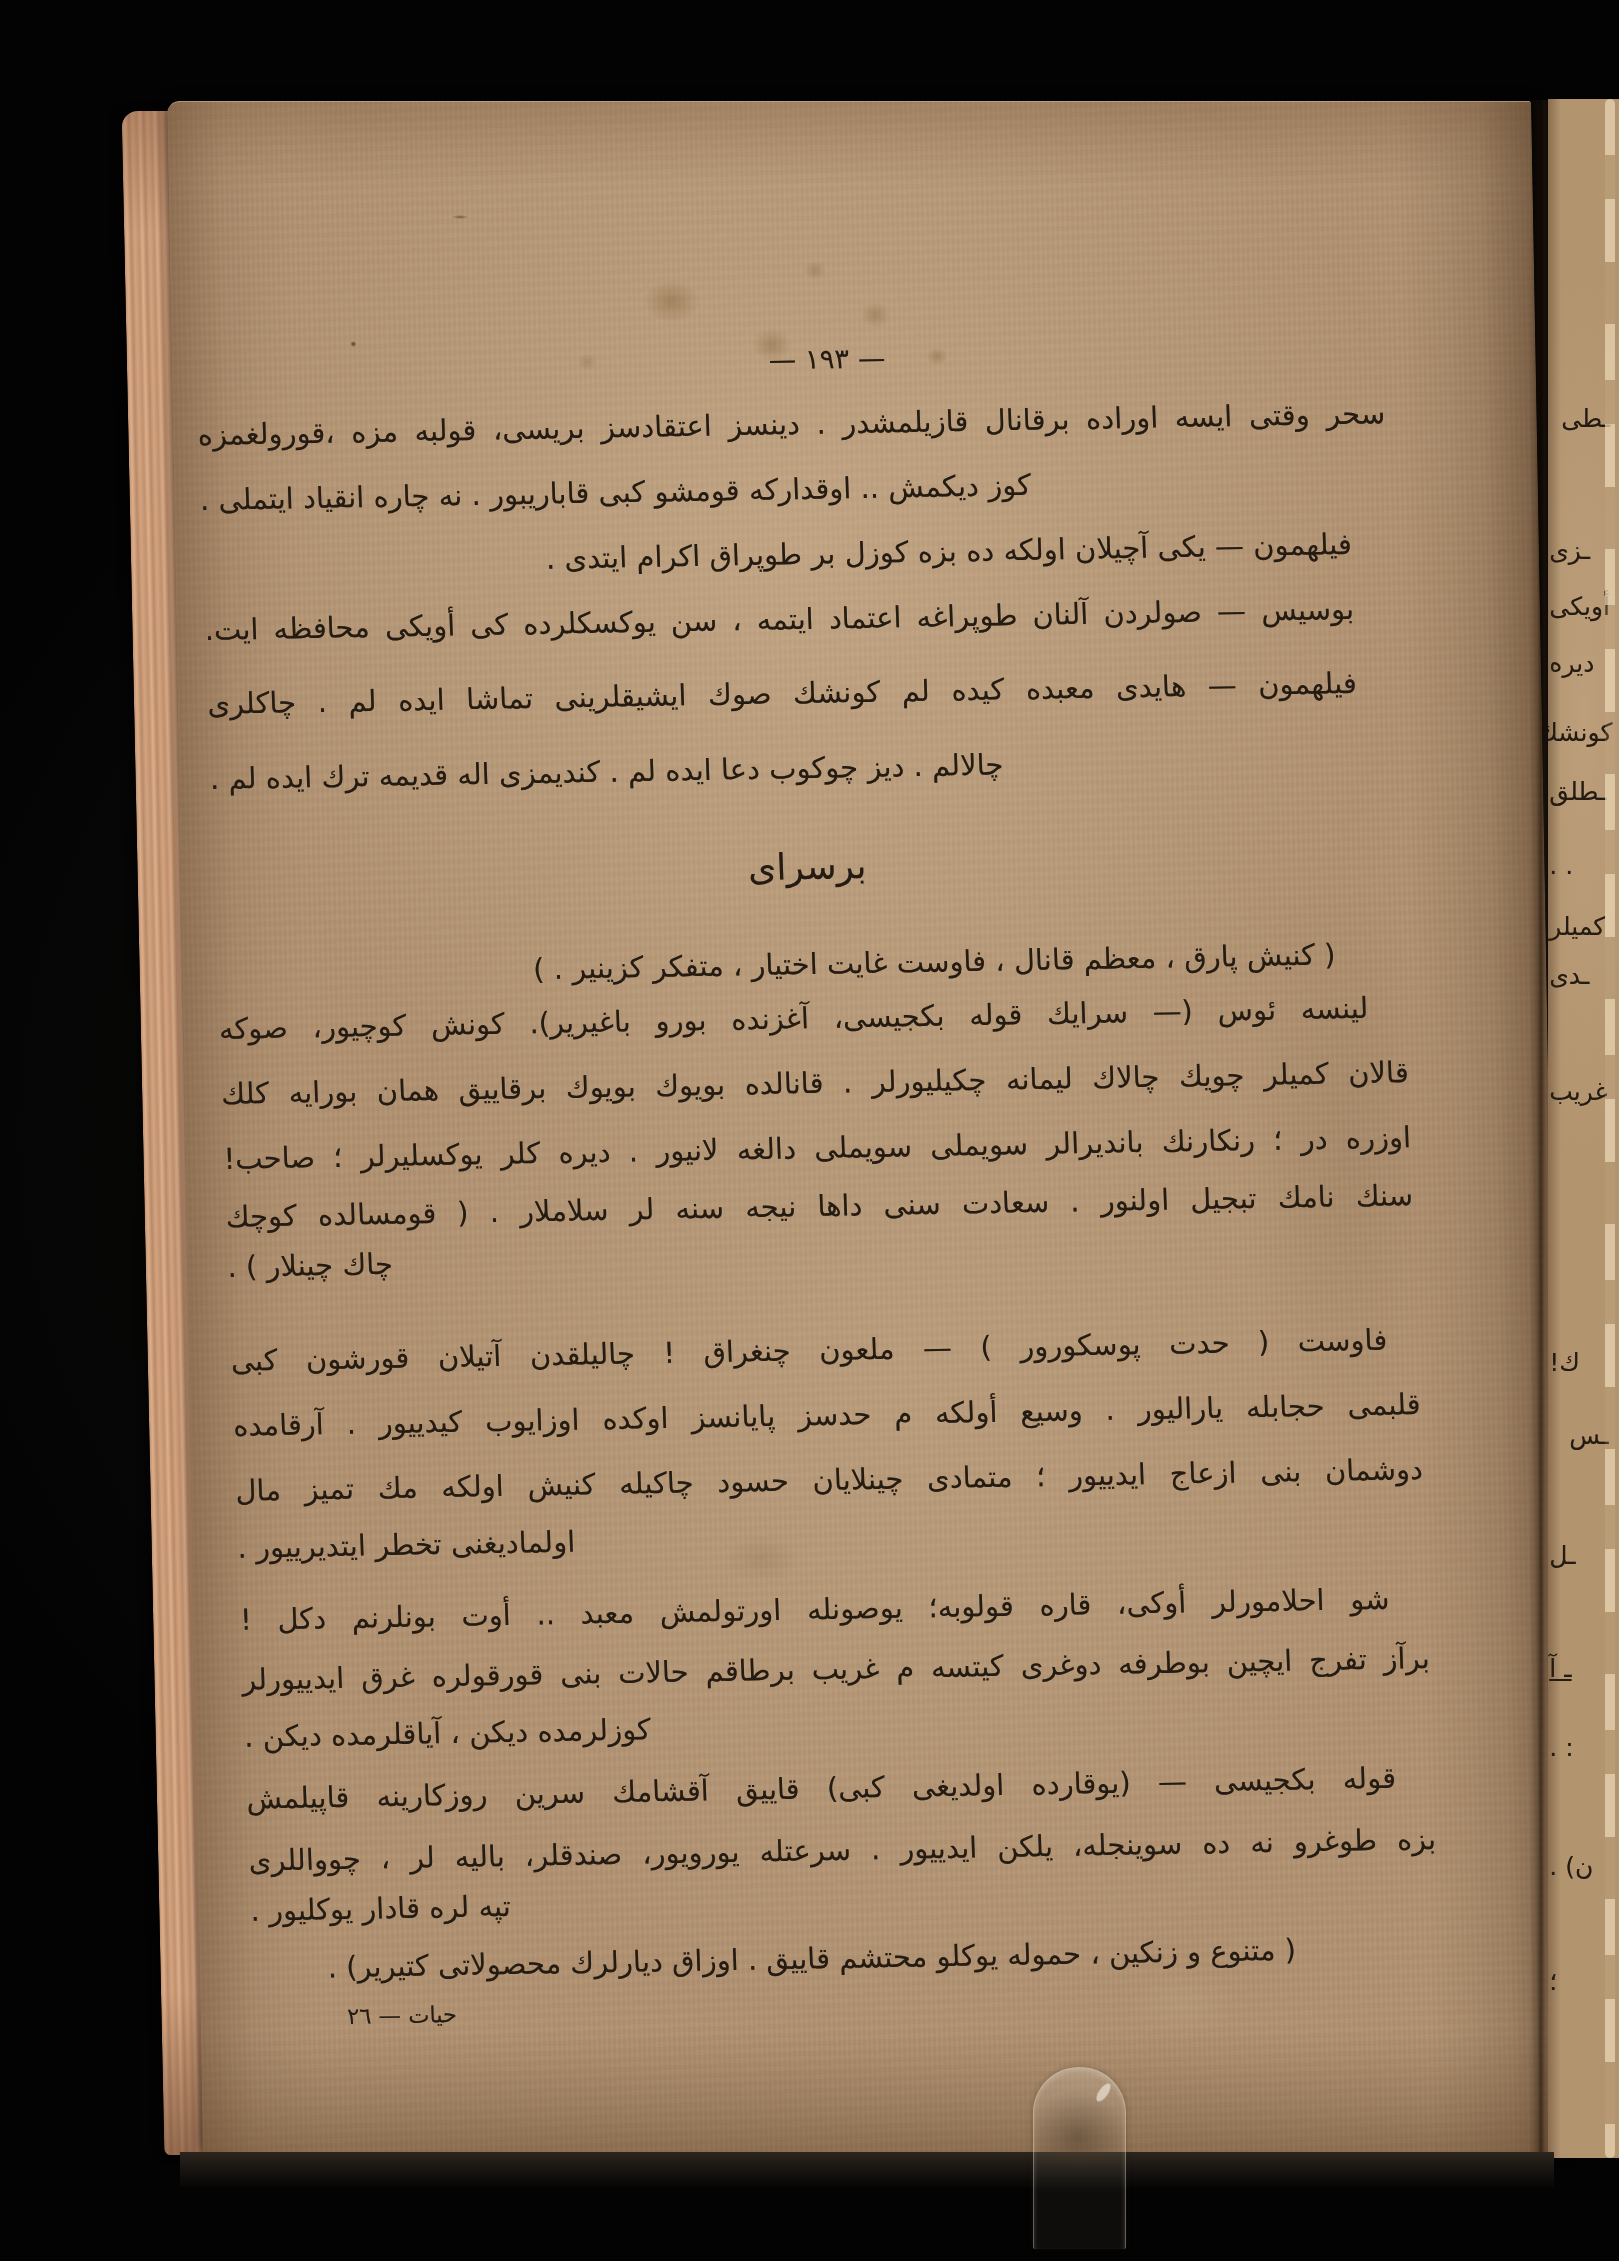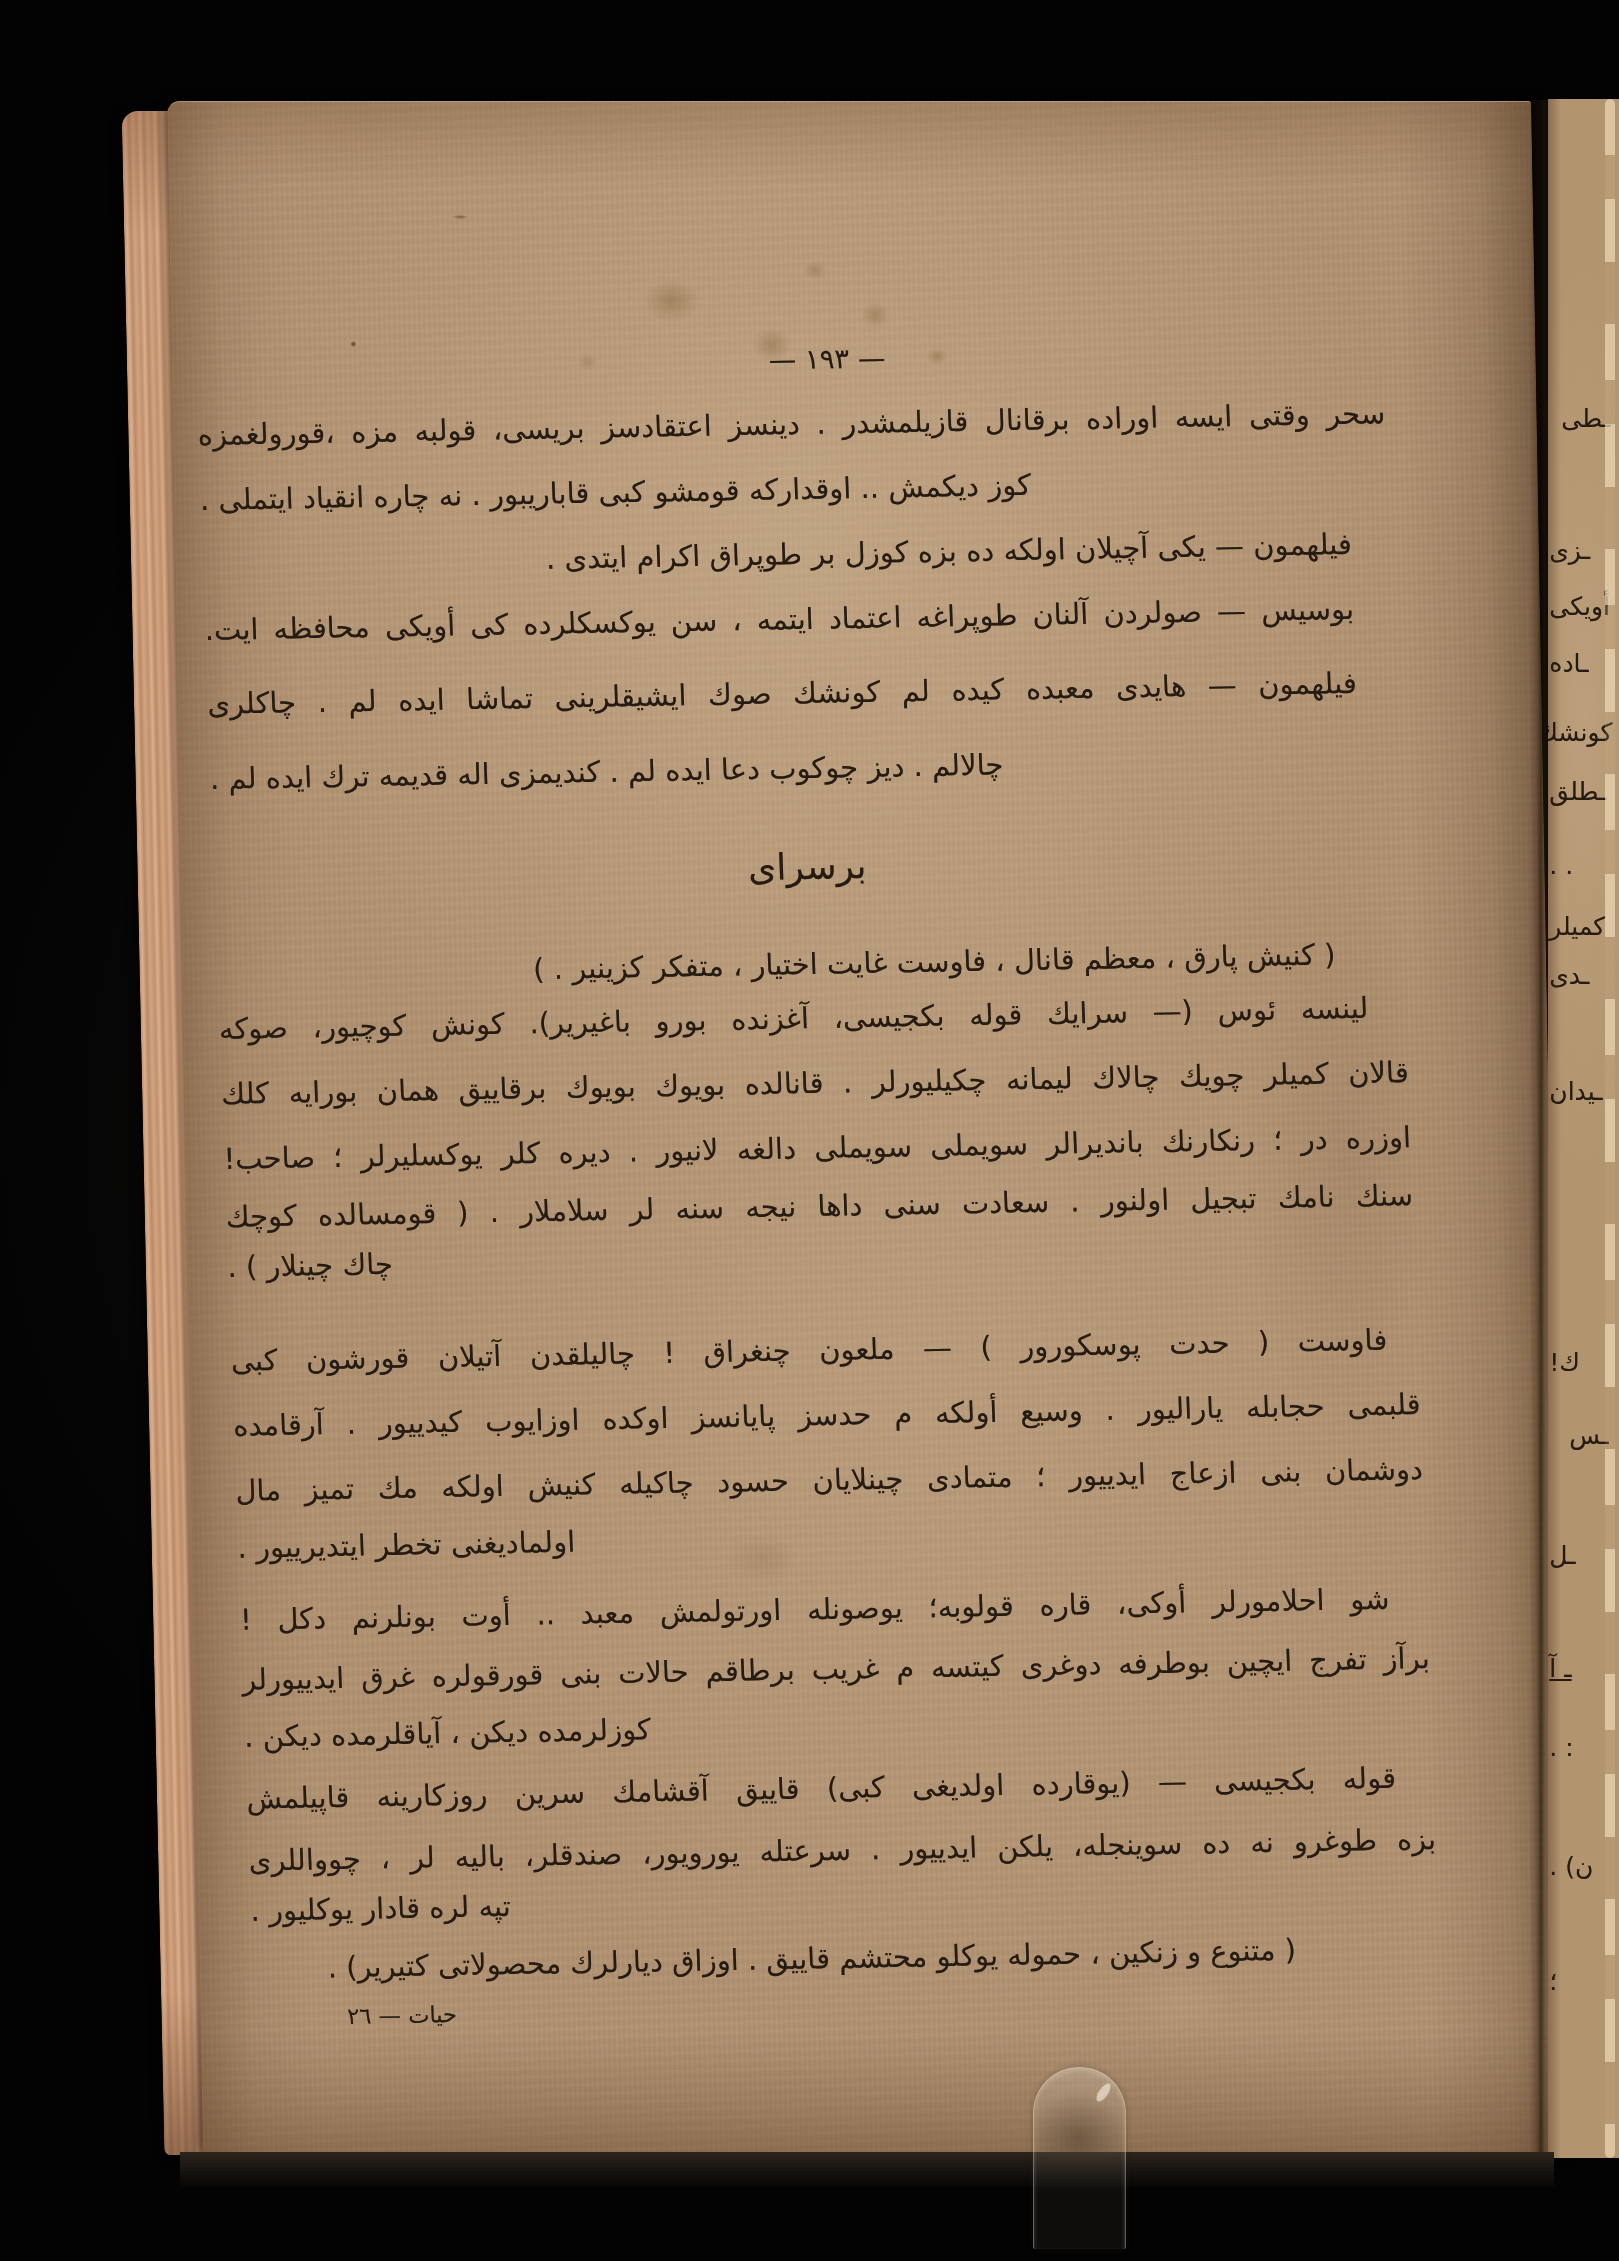--- a/index.html
+++ b/index.html
@@ -204,27 +204,27 @@
       <div class="footer-sig">حيات — ٢٦</div>
     </div>
   </div>
 
   <div class="fold"></div>
 
   <div class="next-page">
     <span class="frag f1">ـطى</span>
     <span class="frag f2">ـزى</span>
     <span class="frag f3">أويكى</span>
-    <span class="frag f4">ـاده</span>
+    <span class="frag f4">ديره</span>
     <span class="frag f5">كونشك</span>
     <span class="frag f6">ـطلق</span>
     <span class="frag f7">. .</span>
     <span class="frag f8">كميلر</span>
     <span class="frag f9">ـدى</span>
-    <span class="frag f10">ـيدان</span>
+    <span class="frag f10">غريب</span>
     <span class="frag f11">ك!</span>
     <span class="frag f12">ـس</span>
     <span class="frag f13">ـل</span>
     <span class="frag f14">ـ آ</span>
     <span class="frag f15">: .</span>
     <span class="frag f16">ن) .</span>
     <span class="frag f17">؛</span>
     <div class="deckle"></div>
   </div>
 

